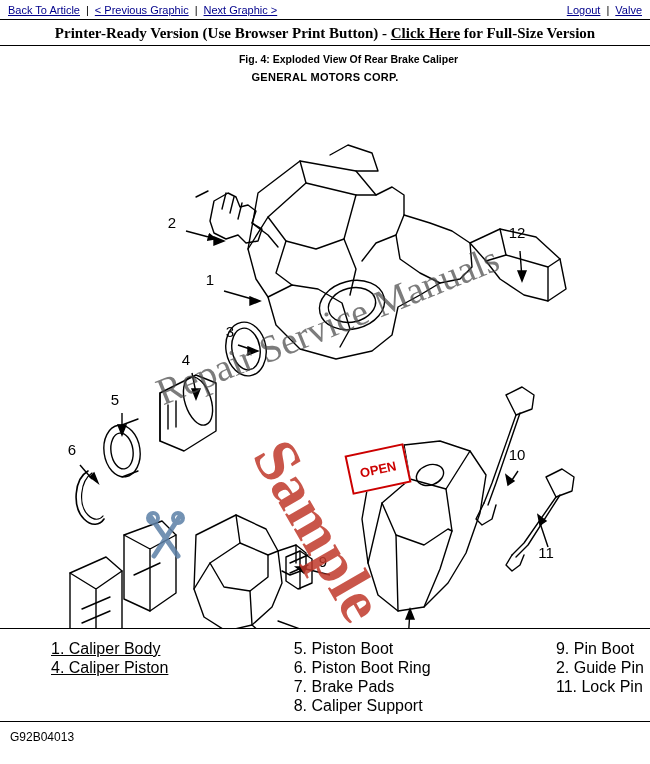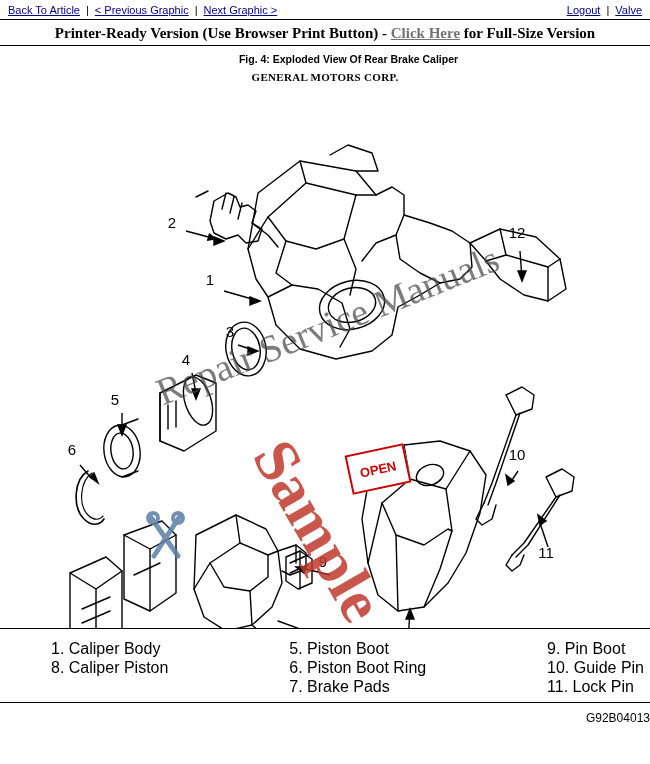--- a/index.html
+++ b/index.html
@@ -43,37 +43,37 @@
   
   .printer-bar {
     text-align: center;
     font-family: "Liberation Serif", serif;
     font-weight: bold;
     font-size: 15px;
     padding: 5px 0 3px 0;
     border-bottom: 1px solid #000;
   }
   .printer-bar .clickhere {
-    color: #737373;
+    color: #000000;
     text-decoration: underline;
     cursor: pointer;
   }
 
   
   .fig-title {
     text-align: center;
     font-family: "Liberation Sans", sans-serif;
     font-weight: bold;
     font-size: 10.5px;
     padding-top: 7px;
     padding-left: 47px;
   }
   .fig-corp {
     text-align: center;
-    font-family: Liberation Serif, serif;
+    font-family: Liberation Sans, sans-serif;
     font-weight: bold;
     font-size: 11px;
     letter-spacing: .3px;
     padding-top: 6px;
   }
 
   
   .drawing {
     position: relative;
     width: 650px;
@@ -136,33 +136,32 @@
   
   .legend {
     border-top: 1px solid #000;
     padding: 10px 0 6px 0;
     display: flex;
     justify-content: space-between;
     font-family: "Liberation Sans", sans-serif;
     font-size: 16px;
   }
   .legend-col { padding: 0 6px; }
-  .legend-col:nth-child(1) { margin-left: 45px; }
+  .legend-col:nth-child(1) { margin-left: 45px; text-decoration: underline; }
   .legend-col:nth-child(3) { }
   .legend-col div {
     line-height: 19px;
     white-space: nowrap;
   }
 
   .footer-code {
     border-top: 1px solid #000;
     font-family: "Liberation Sans", sans-serif;
     font-size: 12px;
     padding: 8px 0 6px 10px;
-    text-align: right;
   }
 
   .lbl {
     font-family: "Liberation Sans", sans-serif;
     font-size: 15px;
     fill: #000;
   }
 </style>
 </head>
 <body>
@@ -346,27 +345,28 @@
       <path d="M40,8 L14,48"></path>
     </g>
     <circle cx="13" cy="10" r="5" fill="none" stroke="#5b7fa6" stroke-width="4"></circle>
     <circle cx="38" cy="10" r="5" fill="none" stroke="#5b7fa6" stroke-width="4"></circle>
   </svg>
 </div>
 
 <div class="legend">
   <div class="legend-col">
     <div>1. Caliper Body</div>
-    <div>8. Caliper Piston</div>
+    <div>4. Caliper Piston</div>
   </div>
   <div class="legend-col">
     <div>5. Piston Boot</div>
     <div>6. Piston Boot Ring</div>
     <div>7. Brake Pads</div>
+    <div>8. Caliper Support</div>
   </div>
   <div class="legend-col">
     <div>9. Pin Boot</div>
-    <div>10. Guide Pin</div>
+    <div>2. Guide Pin</div>
     <div>11. Lock Pin</div>
   </div>
 </div>
 
 <div class="footer-code">G92B04013</div>
 
 </body></html>

